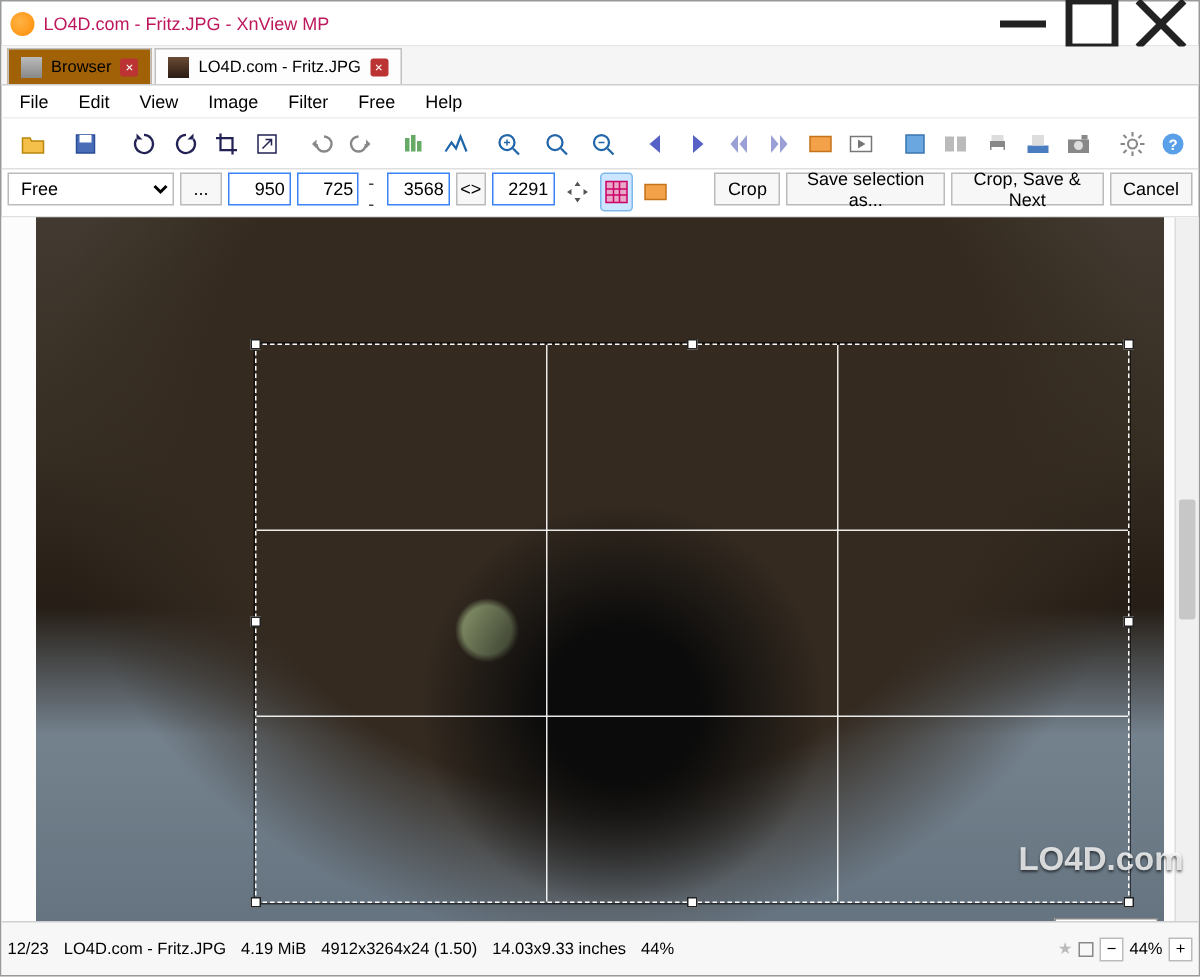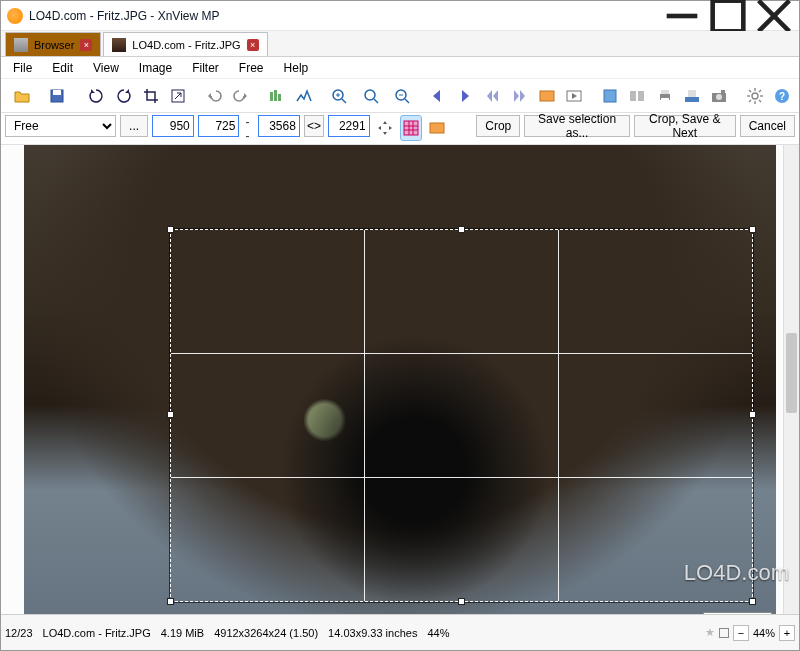--- a/index.html
+++ b/index.html
@@ -2,21 +2,21 @@
 <html><head>
 <meta charset="utf-8">
 <style>
 * { box-sizing: border-box; margin: 0; padding: 0; font-family: "Segoe UI", Tahoma, sans-serif; }
 html, body { width: 800px; height: 651px; overflow: hidden; background: #fff; }
 .window { width: 800px; height: 651px; border: 1px solid #999; display: flex; flex-direction: column; background: #fff; position: relative; }
 
 
 .titlebar { height: 30px; display: flex; align-items: center; padding: 0 2px 0 6px; border-bottom: 1px solid #e5e5e5; }
 .titlebar .appicon { width: 16px; height: 16px; background: radial-gradient(circle at 40% 40%, #ffb347, #ff8c00); border-radius: 50%; margin-right: 6px; }
-.titlebar .title { font-size: 12px; color: #0f172a; flex: 0 0 auto; }
+.titlebar .title { font-size: 12px; color: #be185d; flex: 0 0 auto; }
 .titlebar .spacer { flex: 1; }
 .winbtn { width: 46px; height: 30px; display: flex; align-items: center; justify-content: center; font-size: 12px; color: #222; }
 
 
 .tabstrip { height: 26px; display: flex; align-items: flex-end; padding: 0 4px; border-bottom: 1px solid #d0d0d0; background: #f5f5f5; }
 .tab { display: flex; align-items: center; height: 24px; padding: 0 8px; font-size: 11px; border: 1px solid #c0c0c0; border-bottom: none; background: #fdfdfd; margin-right: 2px; gap: 6px; }
 .tab.inactive { background: #a16207; }
 .tab .tabicon { width: 14px; height: 14px; background: #888; display:inline-block; }
 .tab .tabicon.browser { background: linear-gradient(#bbb,#888); }
 .tab .tabicon.img { background: linear-gradient(#6b4b34,#2b1b12); }
@@ -64,21 +64,21 @@
 .dimlabel { position:absolute; right:4px; bottom:4px; background:#fff; border:1px solid #888; font-size:10px; padding:1px 6px;margin-top:22px; }
 
 
 .statusbar { height: 36px; border-top:1px solid #d0d0d0; display:flex; align-items:center; font-size:11px; padding: 0 4px; gap: 10px; background:#f7f7f7; }
 .statusbar .seg { white-space:nowrap; }
 .statusbar .flex { flex:1; }
 .zoombox { display:flex; align-items:center; gap:4px; }
 .zoombox .zbtn { width:16px; height:16px; text-align:center; line-height:14px; border:1px solid #bbb; background:#fff; font-size:11px; }
 
 
-.watermark { position:absolute; right:10px; bottom:28px; font-size:22px; font-weight:400; color:rgba(255,255,255,.8); text-shadow:0 1px 2px rgba(0,0,0,.6); pointer-events:none;margin-top:16px; }
+.watermark { position:absolute; right:10px; bottom:28px; font-size:22px; font-weight:700; color:rgba(255,255,255,.8); text-shadow:0 1px 2px rgba(0,0,0,.6); pointer-events:none;margin-top:16px; }
 
 
 .vscroll { position:absolute; right:0; top:0; bottom:0; width:16px; background:#f0f0f0; border-left:1px solid #ddd; }
 .vscroll .vthumb { position:absolute; left:2px; right:2px; top:40%; height:80px; background:#c7c7c7; border-radius:2px; }
 </style>
 </head>
 <body>
 
 <div class="window">
 

